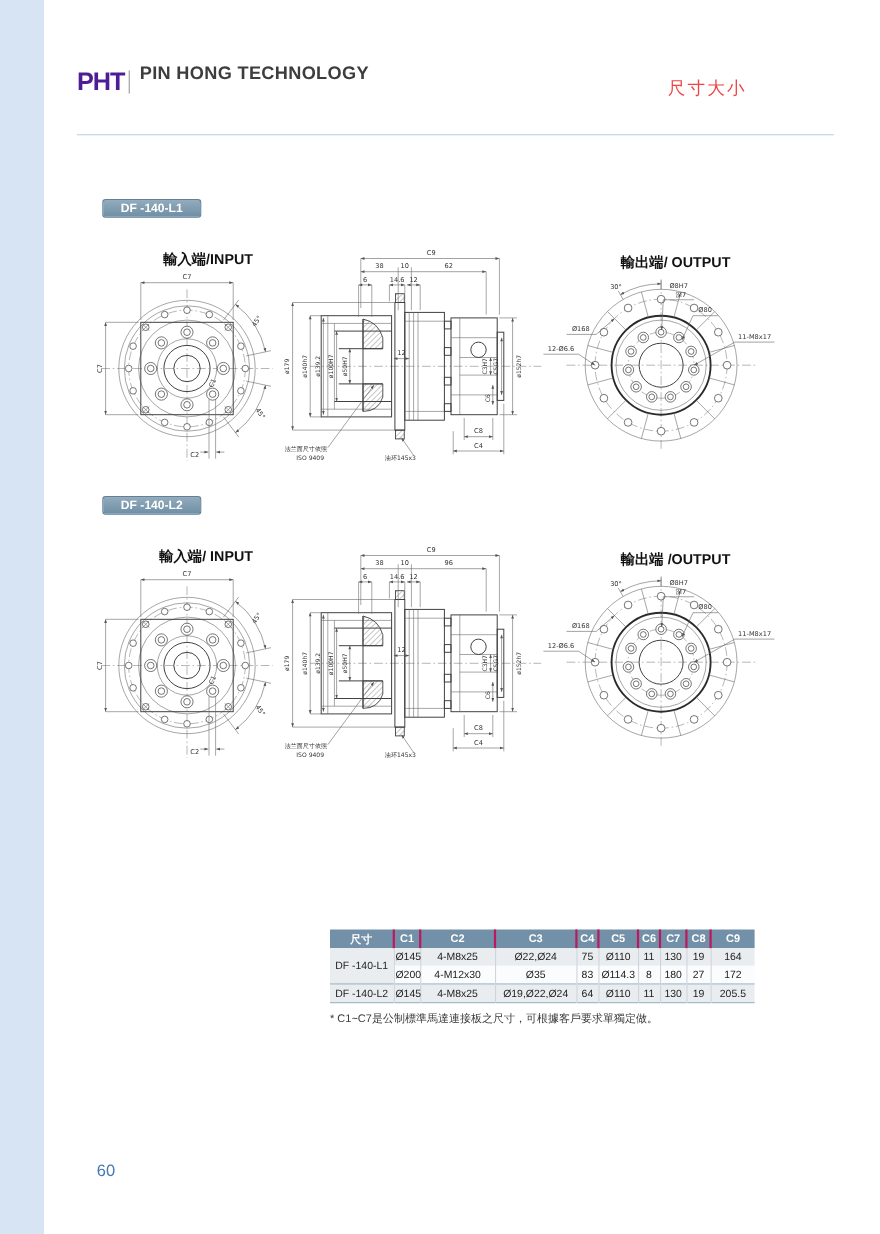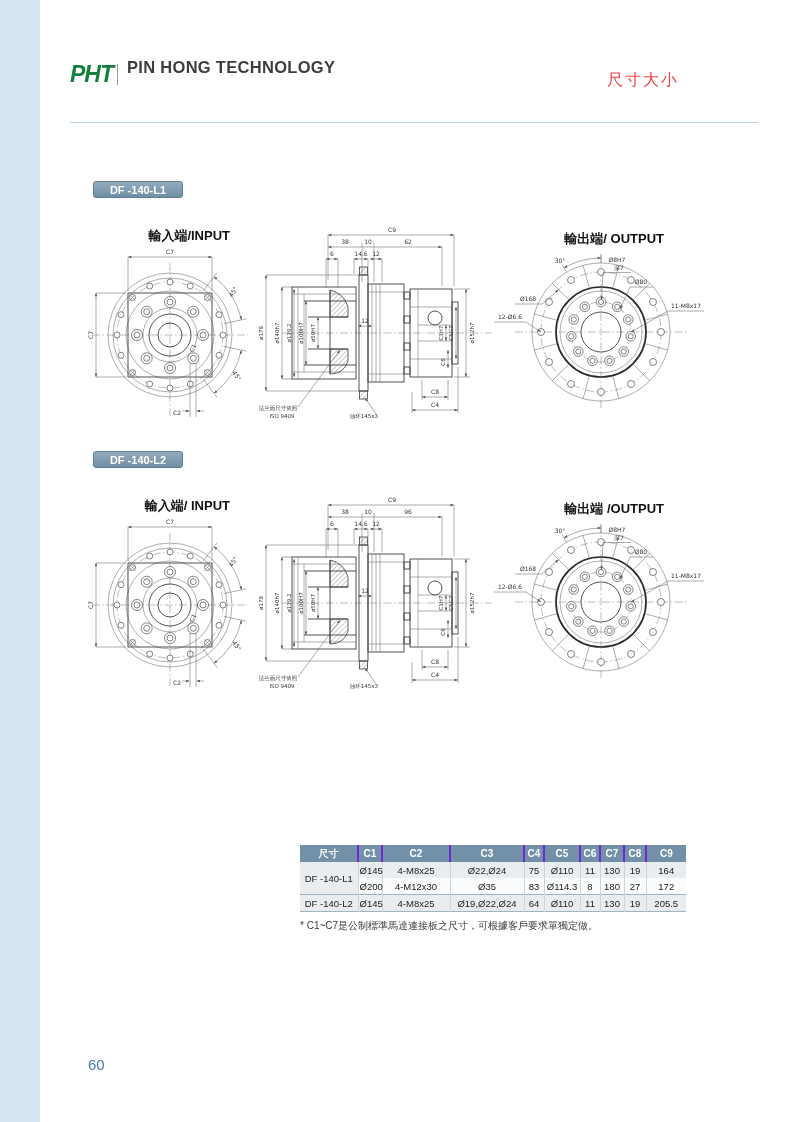--- a/index.html
+++ b/index.html
@@ -1,20 +1,20 @@
 <!DOCTYPE html>
 <html><head>
 <meta charset="utf-8">
 <style>
   html,body{margin:0;padding:0}
   body{width:800px;height:1122px;position:relative;background:#ffffff;
        font-family:"Liberation Sans","DejaVu Sans",sans-serif;overflow:hidden;color:#222}
   .abs{position:absolute}
   .sidebar{left:0;top:0;width:40px;height:1122px;background:#d6e4f4}
-  .logo{left:70px;top:61px;font-size:23px;font-weight:900;font-style:italic;color:#15803d;letter-spacing:-1px}
+  .logo{left:70px;top:61px;font-size:23px;font-weight:900;color:#4c1d95;letter-spacing:-1px}
   .logo-sep{left:117px;top:64px;width:1px;height:21px;background:#9a9a9a}
   .company{left:127px;top:58px;font-size:16.5px;font-weight:700;color:#3d3d3d;letter-spacing:.3px}
   .page-title{left:607px;top:70px;width:110px;font-size:16px;color:#ef4444;letter-spacing:2px}
   .head-rule{left:70px;top:122px;width:688px;height:1px;background:#b5d3e8}
   .model-section{left:0;width:800px;height:270px;position:absolute}
   .badge{left:93px;top:0;width:90px;height:17px;line-height:17px;text-align:center;
          font-size:11px;font-weight:700;color:#fff;border-radius:3px;
          background:linear-gradient(#93aabc,#6f8fa5);border:1px solid #5f8096;box-sizing:border-box}
   .view-title{font-size:13px;font-weight:600;color:#111;text-align:right;width:118px}
   .input-title{left:112px;top:46px}
@@ -28,21 +28,21 @@
   .bd{stroke:#2b2b2b;stroke-width:1.7;fill:none}
   .cl{stroke:#7a7a7a;stroke-width:.5;fill:none;stroke-dasharray:8 2.5 1.5 2.5}
   .dm{stroke:#666;stroke-width:.55;fill:none}
   .hh{fill:url(#hatch) #d8d8d8;stroke:#3f3f3f;stroke-width:.8}
   .hole{stroke:#3f3f3f;stroke-width:.65;fill:#fff}
   .dt{font-size:6px}
   .ds{font-size:5.5px}
   .dims-table{left:300px;top:845px}
   table{border-collapse:collapse;table-layout:fixed;width:386px;font-size:9.5px;color:#222;
         border-bottom:1.5px solid #9fb4c2}
-  th{background:#7290a7;color:#fff;font-weight:700;font-size:10px;height:17px;border-right:2px solid #6d28d9;padding:0}
+  th{background:#7290a7;color:#fff;font-weight:700;font-size:10px;height:17px;border-right:2px solid #be185d;padding:0}
   th:last-child{border-right:none}
   td{height:16px;text-align:center;border-right:1px solid #ccd5dc;padding:0 1px}
   td:last-child{border-right:none}
   tr.r0 td{background:#e9edf0}
   tr.r1 td{background:#fbfcfd}
   tr.r2 td{background:#e9edf0;border-top:1.5px solid #9fb4c2}
   td.model-cell{background:#e9edf0;font-size:9.5px}
   .footnote{left:300px;top:919px;width:420px;font-size:10px;color:#3a3a3a}
   .page-number{left:88px;top:1056px;font-size:15px;color:#4679b2}
 </style>

